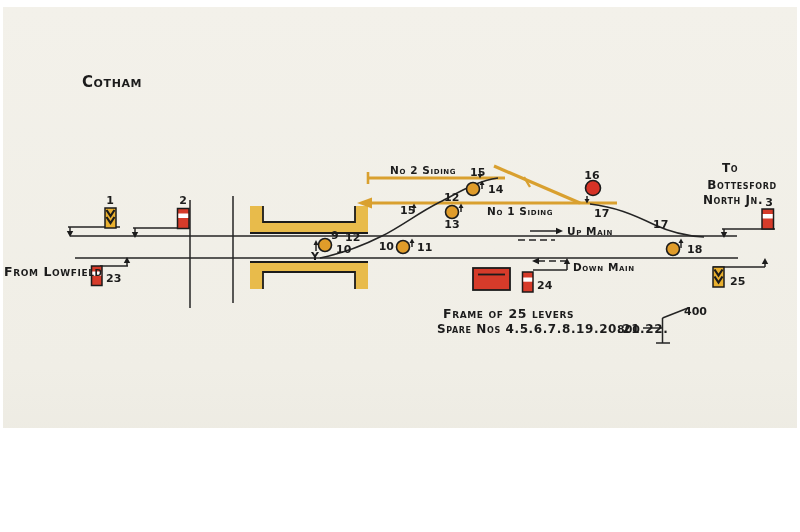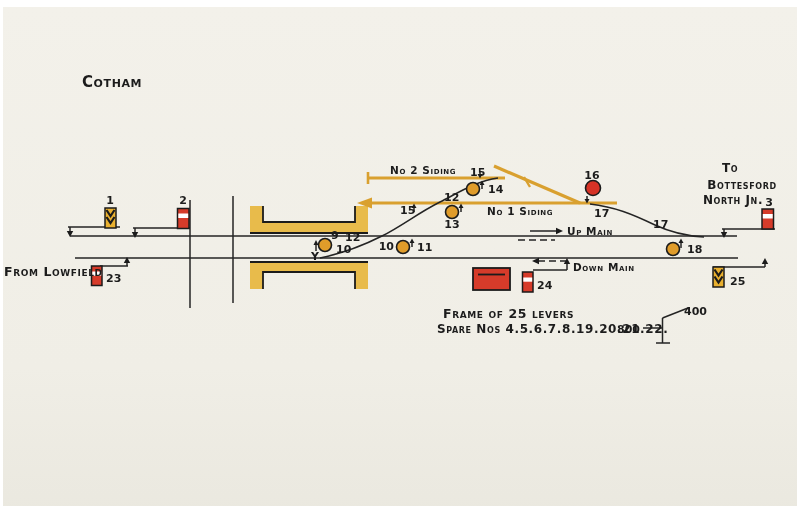--- a/index.html
+++ b/index.html
@@ -1,16 +1,16 @@
 <!DOCTYPE html>
 <html><head>
 <meta charset="utf-8">
 <style>
   html,body{margin:0;padding:0;background:#ffffff;}
-  .page{position:relative;width:800px;height:506px;background:#ffffff;overflow:hidden;
+  .page{position:relative;width:800px;height:428px;background:#ffffff;overflow:hidden;
         font-family:"DejaVu Sans",sans-serif;}
   svg{position:absolute;left:0;top:0;}
   text{fill:#1c1c1c;}
   .hand{font-family:"DejaVu Sans",sans-serif;font-variant:small-caps;font-weight:600;letter-spacing:.6px;}
   .num{font-family:"DejaVu Sans",sans-serif;font-weight:700;font-size:11px;}
   .track{stroke:#242424;stroke-width:1.7;fill:none;}
   .thin{stroke:#242424;stroke-width:1.5;fill:none;}
   .ink{stroke:#1b1b1b;fill:none;}
   .ochre{stroke:#d9a02f;fill:none;}
   .dash{stroke-dasharray:7 4;}

